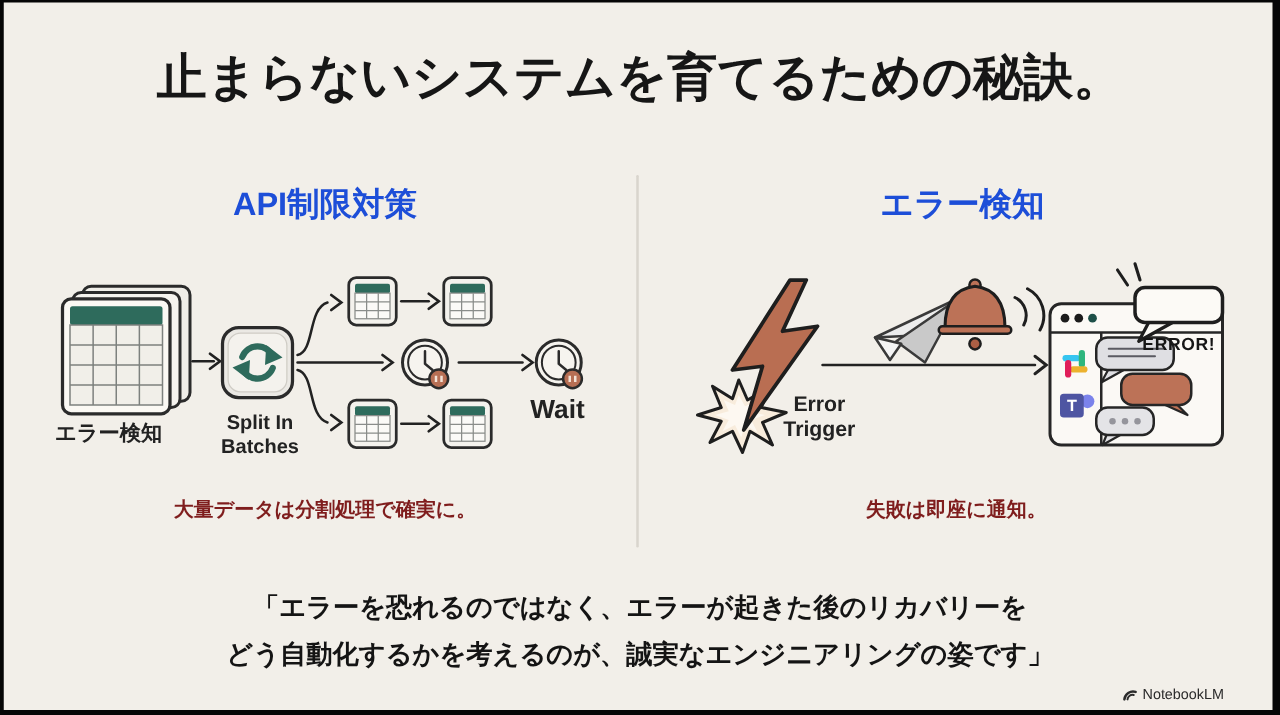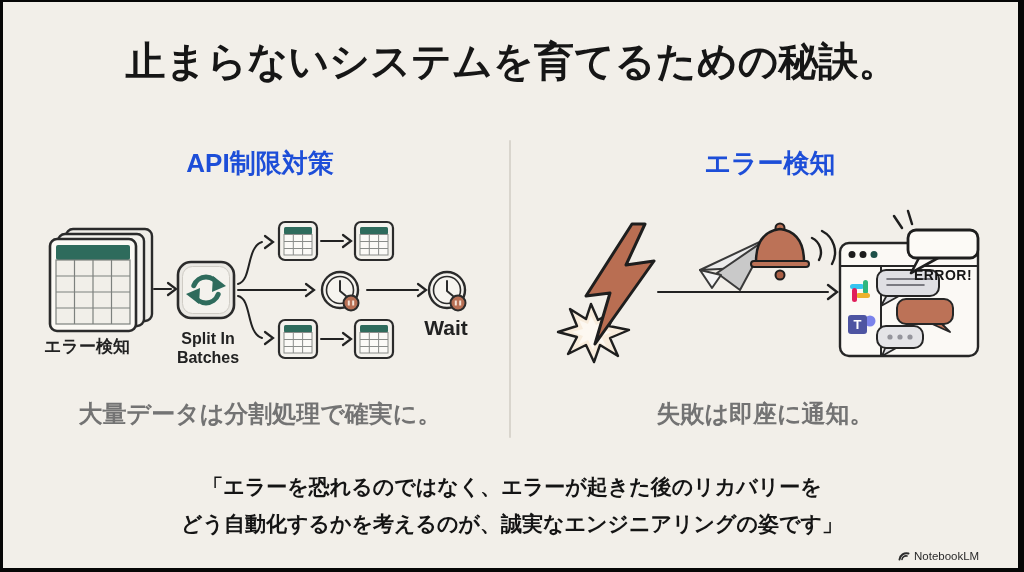--- a/index.html
+++ b/index.html
@@ -45,22 +45,22 @@
   .lbl-wait { left:415px; top:316px; width:62px; font-size:21px; }
   .lbl-trigger { left:608px; top:314px; width:95px; font-size:17px; }
 
   .error-text {
     position:absolute; left:908px; top:230px; width:70px; height:28px;
     line-height:28px; text-align:center; font-size:14px; font-weight:800;
     letter-spacing:0.5px; color:#161616;margin-top:31px;
   }
 
   .caption {
-    position:absolute; top:398px; font-size:24px; font-weight:800; text-align:center;
-    color:#737373;
+    position:absolute; top:398px; font-size:16px; font-weight:800; text-align:center;
+    color:#7f1d1d;
   }
   .caption-left { left:30px; width:460px; }
   .caption-right { left:530px; width:470px; }
 
   .quote {
     position:absolute; top:468px; left:0; width:1024px; text-align:center;
     font-size:21px; font-weight:800; line-height:37px; color:#141414;
   }
 
   .watermark {
@@ -224,20 +224,24 @@
       </g>
     </g>
 
     <g>
       <path d="M362,30 L354,18 M372,26 L368,13" stroke="#1e1e1e" stroke-width="2.5" stroke-linecap="round"></path>
       <path d="M380,58 L371,75 L398,60 Z" fill="#fcfaf6" stroke="#1e1e1e" stroke-width="2.6" stroke-linejoin="round"></path>
       <rect x="368" y="32" width="70" height="28" rx="8" fill="#fcfaf6" stroke="#1e1e1e" stroke-width="2.8"></rect>
     </g>
   </svg>
 
+  <div class="icon-label lbl-trigger">
+    <div>Error</div>
+    <div>Trigger</div>
+  </div>
   <div class="error-text">ERROR!</div>
 
   <div class="caption caption-left">大量データは分割処理で確実に。</div>
   <div class="caption caption-right">失敗は即座に通知。</div>
 
   <div class="quote">
     <div>「エラーを恐れるのではなく、エラーが起きた後のリカバリーを</div>
     <div>どう自動化するかを考えるのが、誠実なエンジニアリングの姿です」</div>
   </div>
 

